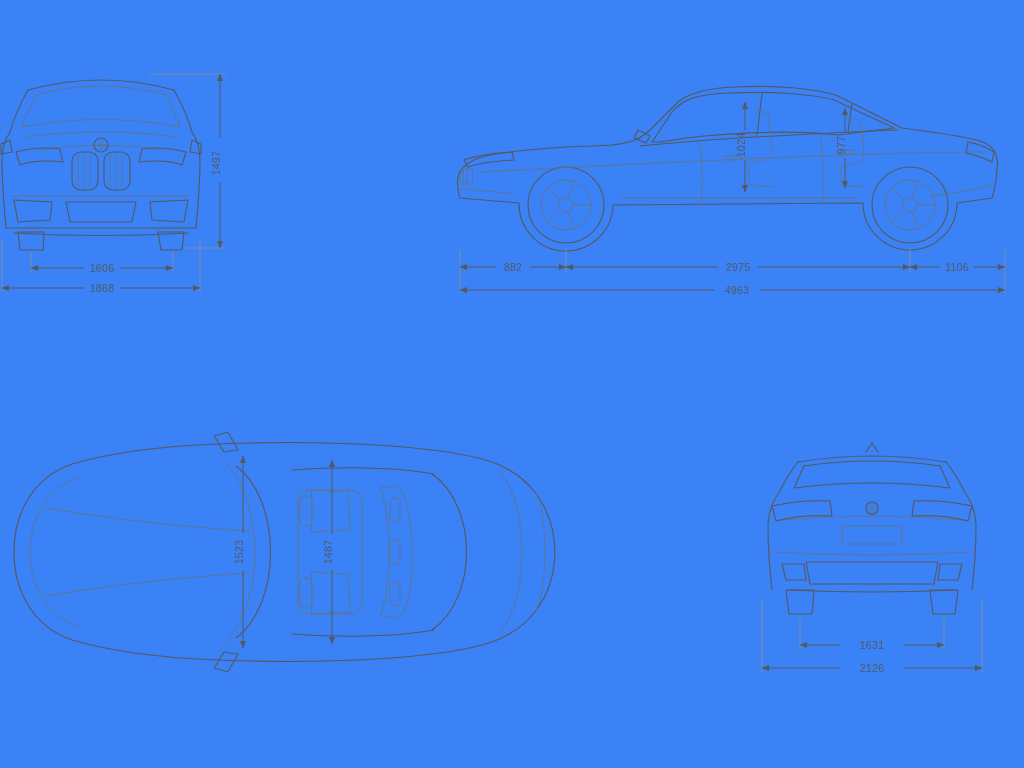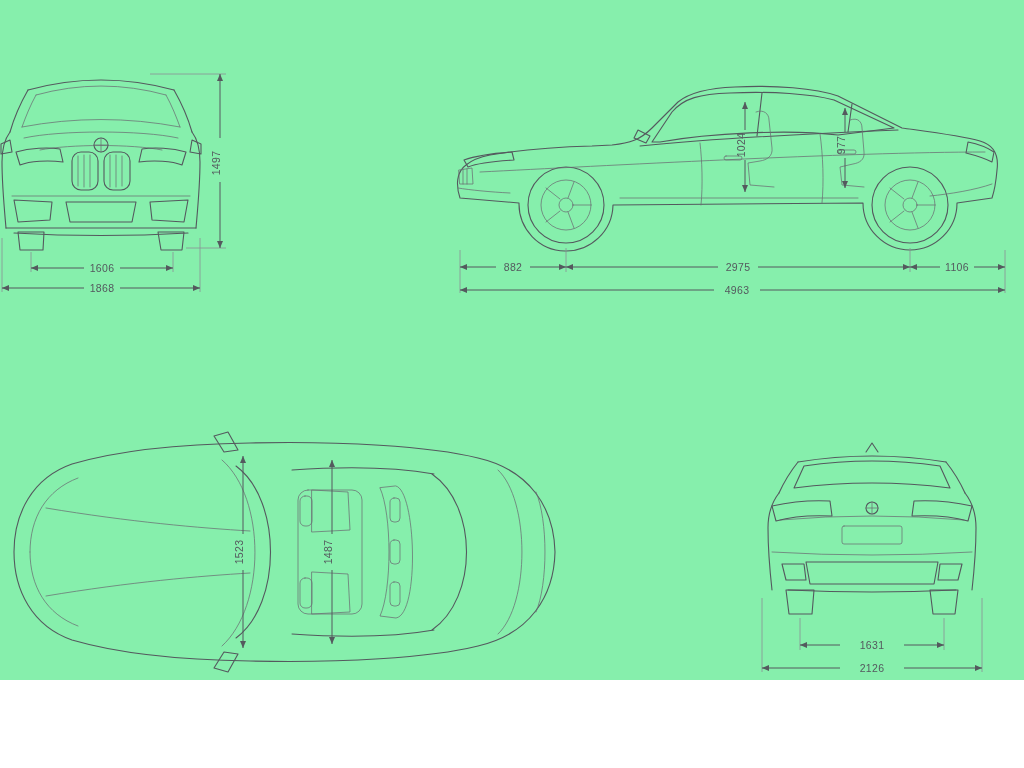--- a/index.html
+++ b/index.html
@@ -1,16 +1,16 @@
 <!DOCTYPE html>
 <html><head>
 <meta charset="utf-8">
 <style>
   html,body{margin:0;padding:0;background:#ffffff;}
-  #canvas{position:relative;width:1024px;height:680px;background:#86efac;overflow:hidden;
+  #canvas{position:relative;width:1024px;height:768px;background:#3b82f6;overflow:hidden;
           font-family:"Liberation Sans", sans-serif;text-align:center;}
   svg{position:absolute;left:0;top:0;}
   .car{stroke:#54595e;stroke-width:1.1;fill:none;stroke-linecap:round;stroke-linejoin:round;}
   .car-lt{stroke:#6a6f74;stroke-width:0.8;fill:none;stroke-linecap:round;stroke-linejoin:round;opacity:.95;}
   .dim{stroke:#54595e;stroke-width:1;fill:none;}
   .ext{stroke:#8a8f94;stroke-width:0.8;fill:none;}
   .dimtxt{fill:#54595e;font-size:10.5px;font-family:"Liberation Sans",sans-serif;
           text-anchor:middle;letter-spacing:.3px;}
 </style>
 </head>

